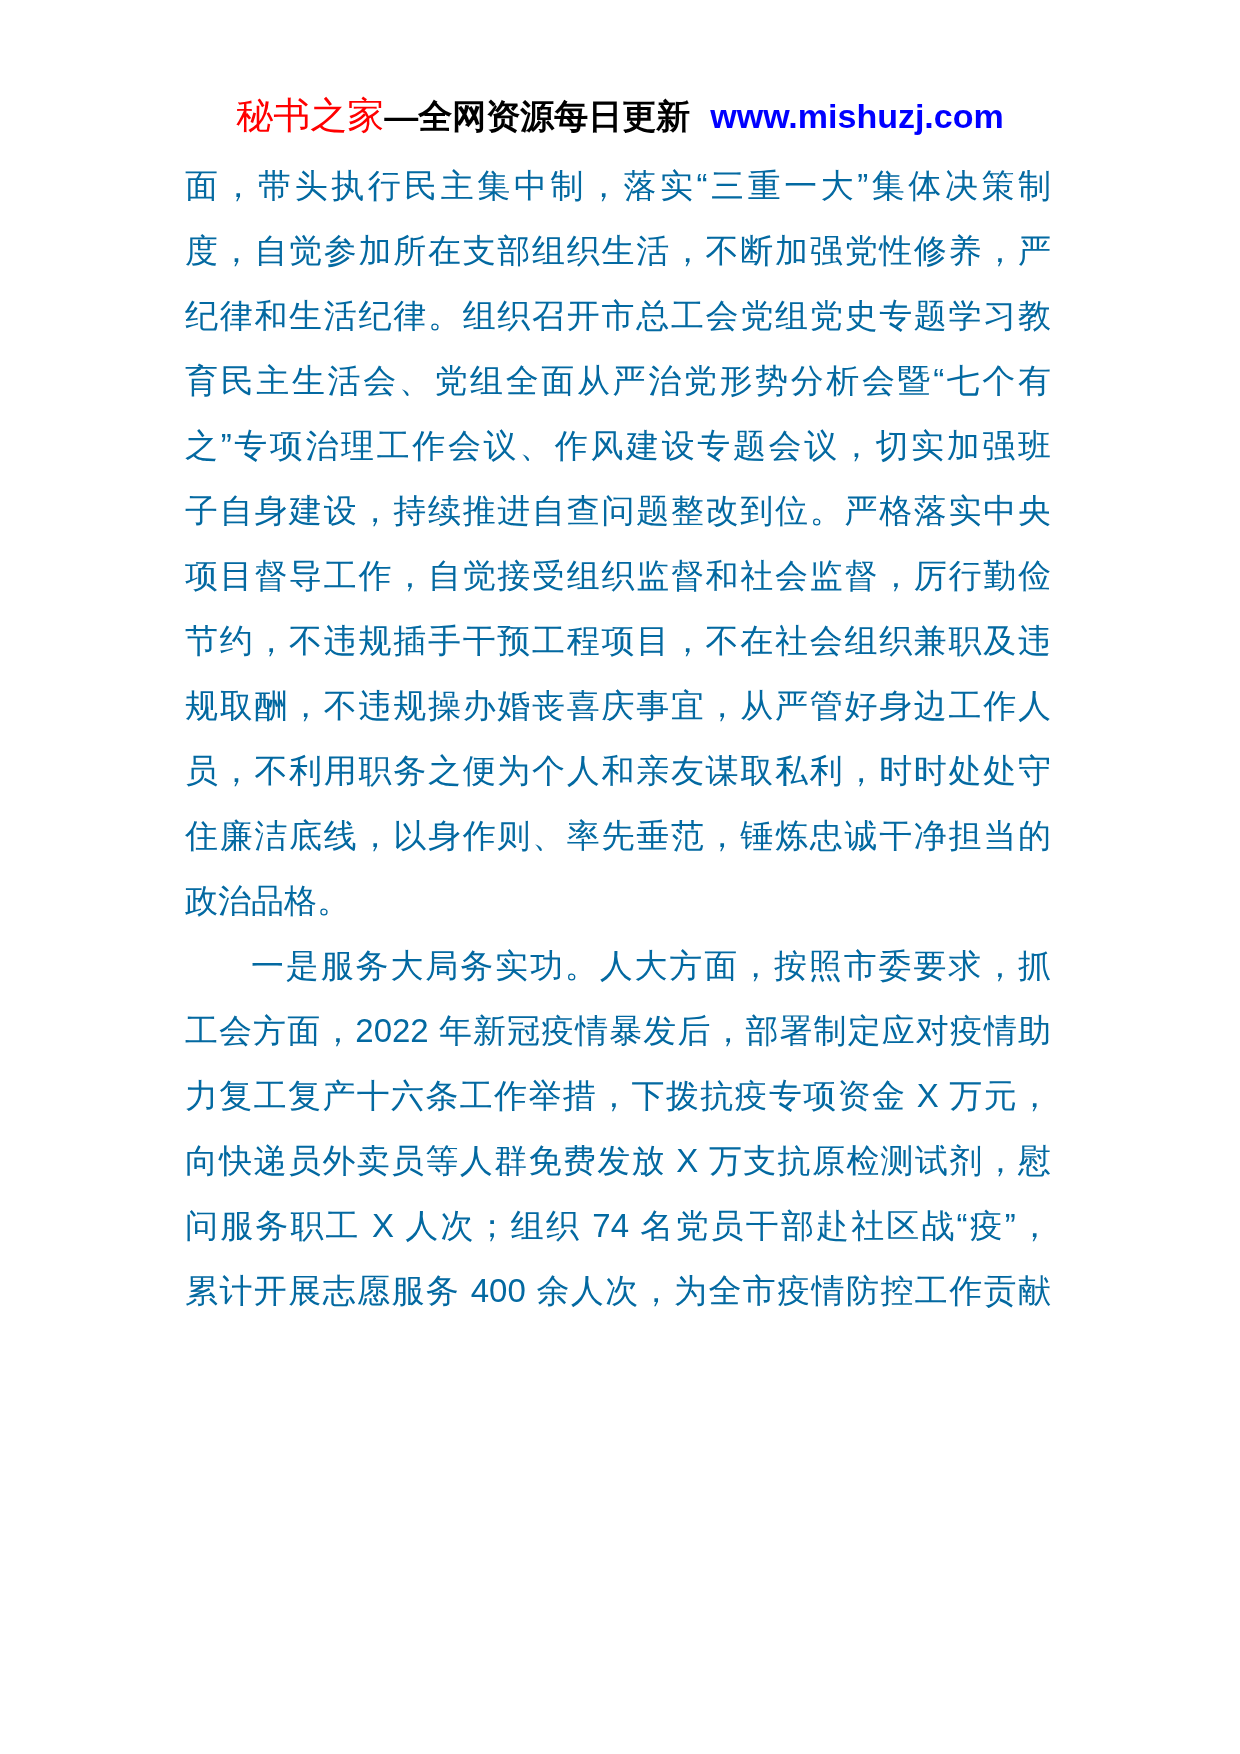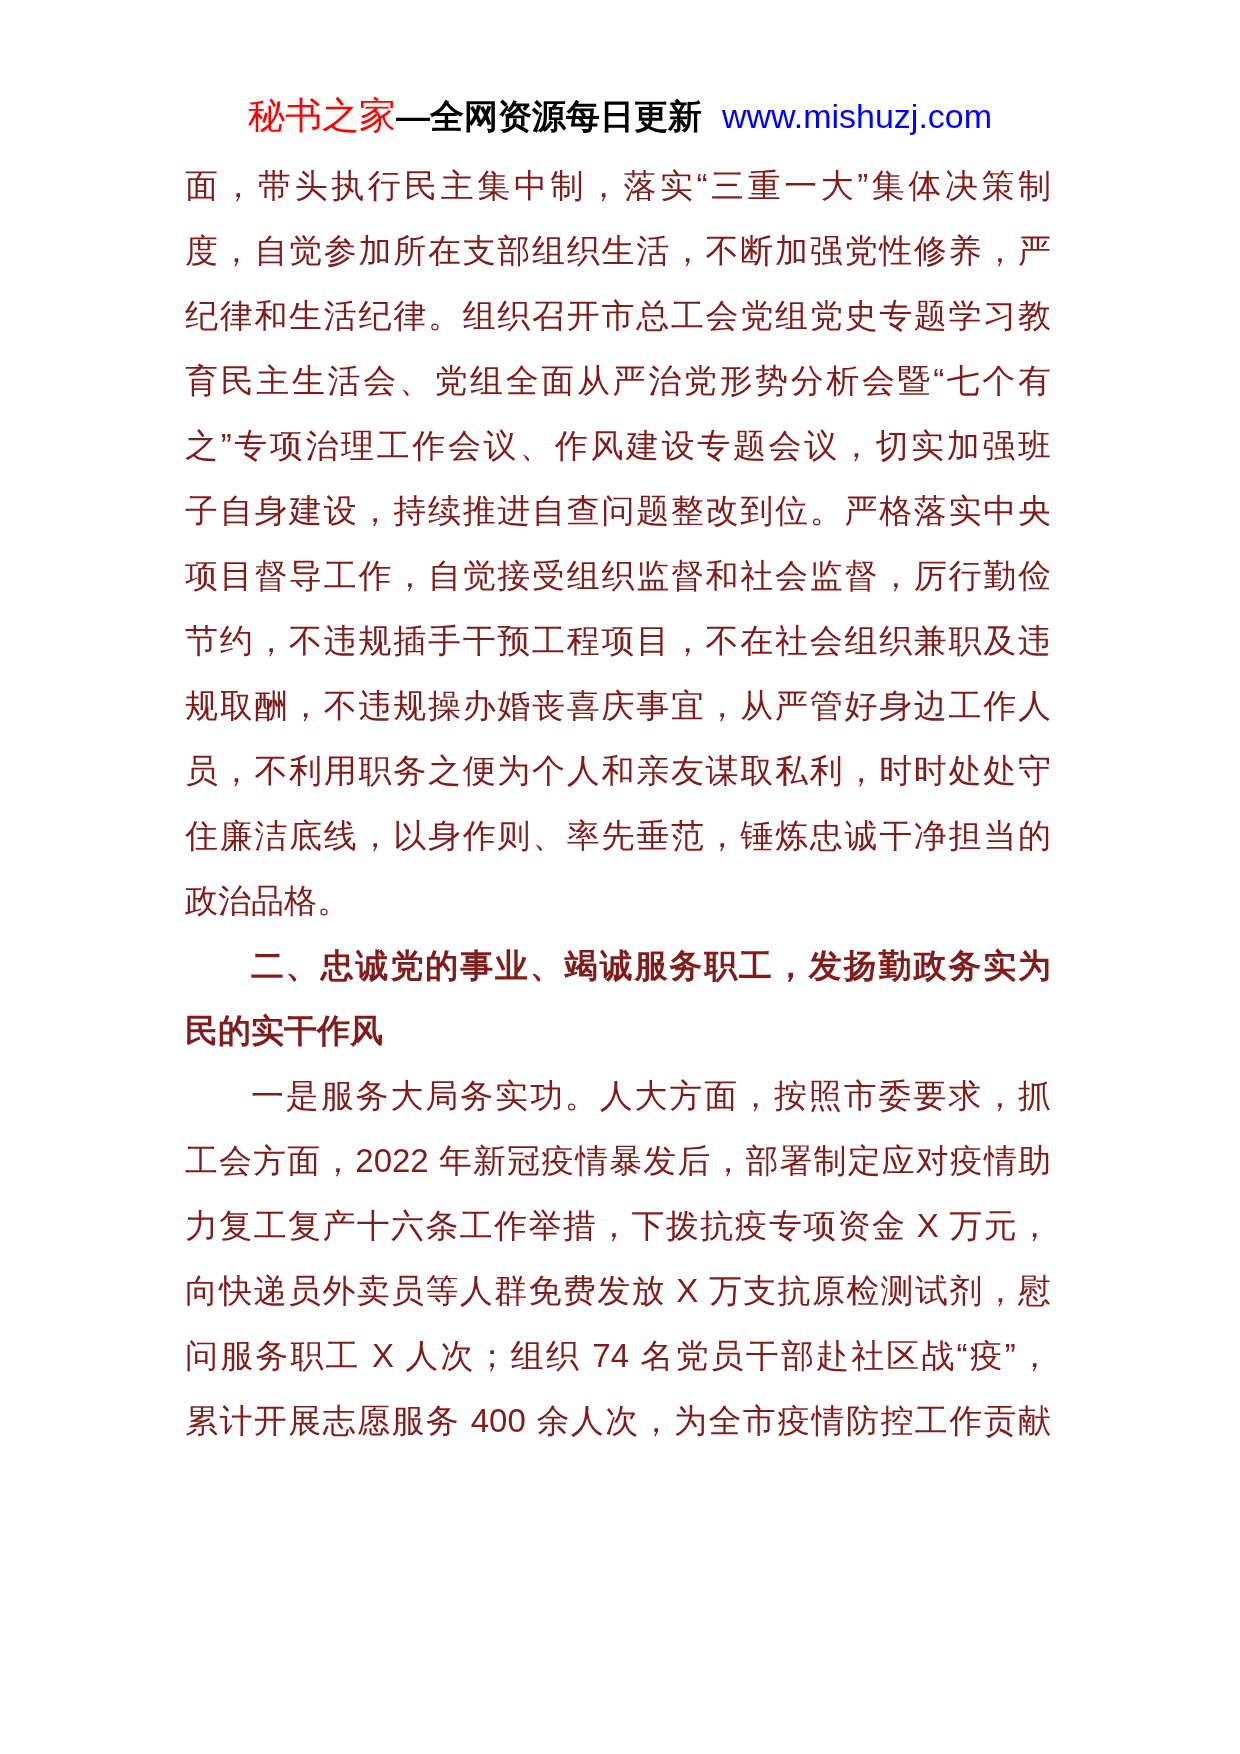--- a/index.html
+++ b/index.html
@@ -28,20 +28,21 @@
     font-weight:400;
   }
   .tagline{
     font-size:34px;
     font-weight:400;
   }
   .url{
     font-size:34px;
     margin-left:20px;
     text-decoration:none;
+    font-weight:bold;
   }
   
   .doc{
     position:absolute;
     left:185px;
     top:153px;
     width:866px;
     font-size:33px;
     line-height:65px;
   }
@@ -64,39 +65,35 @@
 </style>
 </head>
 <body>
 
 <div class="page">
 
   <div class="header">
     <span class="brand" style="color: rgb(255, 0, 0);">秘书之家</span><span class="tagline" style="color: #000000; font-weight: bold;">—全网资源每日更新</span><span class="url" style="color: rgb(0, 0, 255);">www.mishuzj.com</span>
   </div>
 
-  <div class="doc" id="doc-body" style="color: #7f1d1d;">
+  <div class="doc" id="doc-body" style="color: #0369a1;">
       <div class="paragraph">
         <div class="line fill">面，带头执行民主集中制，落实“三重一大”集体决策制</div>
         <div class="line fill">度，自觉参加所在支部组织生活，不断加强党性修养，严</div>
         <div class="line fill">纪律和生活纪律。组织召开市总工会党组党史专题学习教</div>
         <div class="line fill">育民主生活会、党组全面从严治党形势分析会暨“七个有</div>
         <div class="line fill">之”专项治理工作会议、作风建设专题会议，切实加强班</div>
         <div class="line fill">子自身建设，持续推进自查问题整改到位。严格落实中央</div>
         <div class="line fill">项目督导工作，自觉接受组织监督和社会监督，厉行勤俭</div>
         <div class="line fill">节约，不违规插手干预工程项目，不在社会组织兼职及违</div>
         <div class="line fill">规取酬，不违规操办婚丧喜庆事宜，从严管好身边工作人</div>
         <div class="line fill">员，不利用职务之便为个人和亲友谋取私利，时时处处守</div>
         <div class="line fill">住廉洁底线，以身作则、率先垂范，锤炼忠诚干净担当的</div>
         <div class="line">政治品格。</div>
       </div>
-      <div class="paragraph bold">
-        <div class="line fill indent">二、忠诚党的事业、竭诚服务职工，发扬勤政务实为</div>
-        <div class="line">民的实干作风</div>
-      </div>
       <div class="paragraph">
         <div class="line fill indent">一是服务大局务实功。人大方面，按照市委要求，抓</div>
         <div class="line fill">工会方面，2022 年新冠疫情暴发后，部署制定应对疫情助</div>
         <div class="line fill">力复工复产十六条工作举措，下拨抗疫专项资金 X 万元，</div>
         <div class="line fill">向快递员外卖员等人群免费发放 X 万支抗原检测试剂，慰</div>
         <div class="line fill">问服务职工 X 人次；组织 74 名党员干部赴社区战“疫”，</div>
         <div class="line fill">累计开展志愿服务 400 余人次，为全市疫情防控工作贡献</div>
       </div>
     </div>
 

